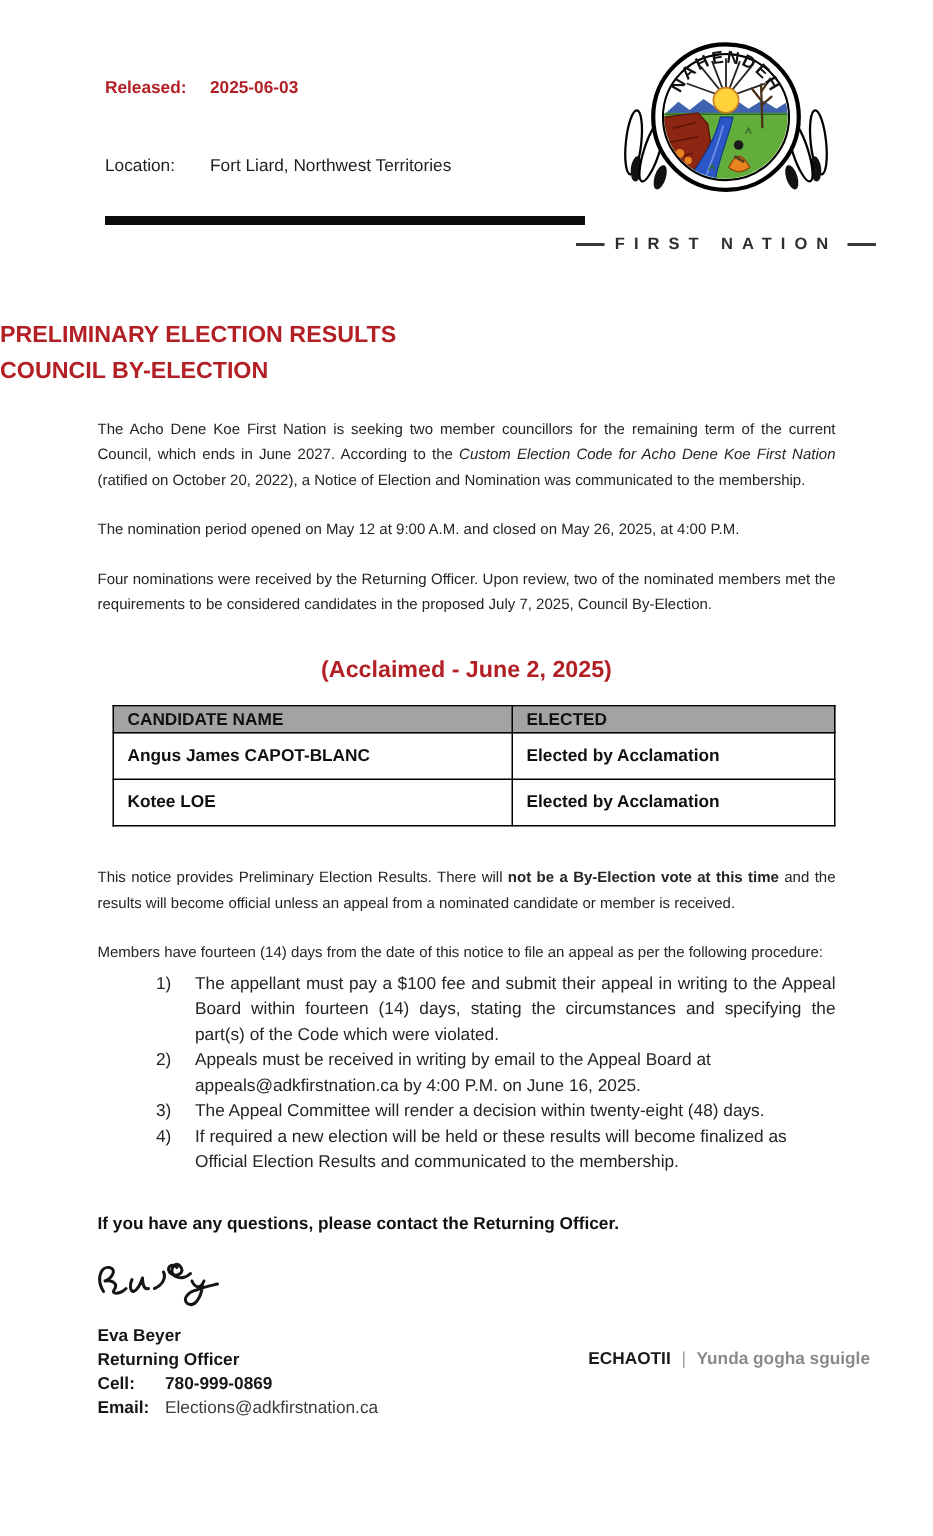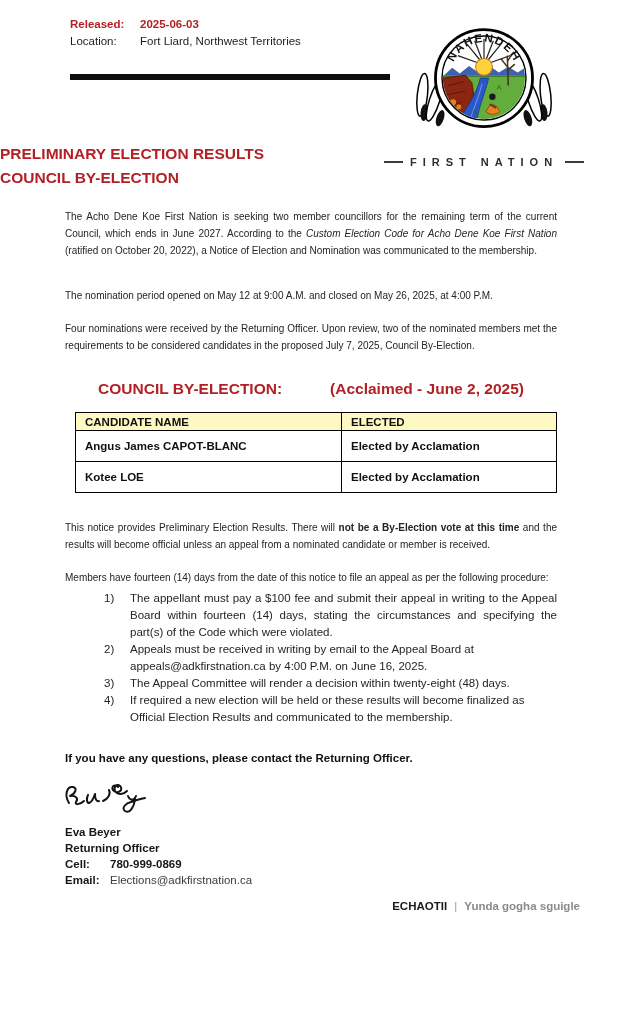--- a/index.html
+++ b/index.html
@@ -8,21 +8,21 @@
     width:622px; height:1024px;
     font-family:"Liberation Sans", sans-serif;
     color:#1e1e1e;
     position:relative;
     overflow:hidden;
   }
   .page { position:relative; width:622px; height:1024px; background:#fff; }
 
   
   .header { padding:16px 0 0 70px; }
-  .meta-row { display:flex; font-size:11.5px; line-height:17px; }
+  .meta-row { display:flex; font-size:11.5px; line-height:17px;margin-top:35px; }
   .meta-label { width:70px; }
   .red { color:#b21f24; }
   .bold { font-weight:bold; }
   .headline {
     margin-top:16px;
     font-size:28px; font-weight:800; letter-spacing:1px;
     color:#161616;
   }
   .rule {
     margin-top:24px; margin-left:0;
@@ -72,21 +72,21 @@
     border-collapse:collapse;
     table-layout:fixed;
   }
   table.results th, table.results td {
     border:1.5px solid #000;
     font-size:11.5px;
     padding:0 0 0 9px;
     text-align:left;
   }
   table.results th {
-    background:#fef9c3;
+    background:#a3a3a3;
     height:18px; font-weight:800; color:#101010;
   }
   table.results td { height:31px; font-weight:700; color:#101010; }
   .col-name { width:266px; }
 
   
   .steps { margin:4px 65px 0 104px; }
   .step { display:flex; font-size:11.5px; line-height:17px; color:#242424; margin-top:0px; }
   .step-num { width:26px; flex:0 0 26px; }
   .step-text { flex:1; }
@@ -207,26 +207,25 @@
     </div>
   </div>
 
   <div class="title-block">
     <div class="title-line">PRELIMINARY ELECTION RESULTS</div>
     <div class="title-line">COUNCIL BY-ELECTION</div>
   </div>
 
   <p class="para just" style="margin-top:18px;"><span>The Acho Dene Koe First Nation is seeking two member councillors for the remaining term of the current Council, which ends in June 2027. According to the </span><span class="ital">Custom Election Code for Acho Dene Koe First Nation</span><span> (ratified on October 20, 2022), a Notice of Election and Nomination was communicated to the membership.</span></p>
 
-  <p class="para" style="margin-top:28px;">The nomination period opened on May 12 at 9:00 A.M. and closed on May 26, 2025, at 4:00 P.M.</p>
+  <p class="para" style="margin-top:16px;">The nomination period opened on May 12 at 9:00 A.M. and closed on May 26, 2025, at 4:00 P.M.</p>
 
   <p class="para just" style="margin-top:16px;">Four nominations were received by the Returning Officer. Upon review, two of the nominated members met the requirements to be considered candidates in the proposed July 7, 2025, Council By-Election.</p>
 
   <div class="section-heading">
-    <span>COUNCIL BY-ELECTION:</span>
     <span>(Acclaimed  - June 2, 2025)</span>
   </div>
 
   <table class="results">
     <thead>
       <tr>
         <th class="col-name">CANDIDATE NAME</th>
         <th>ELECTED</th>
       </tr>
     </thead>

